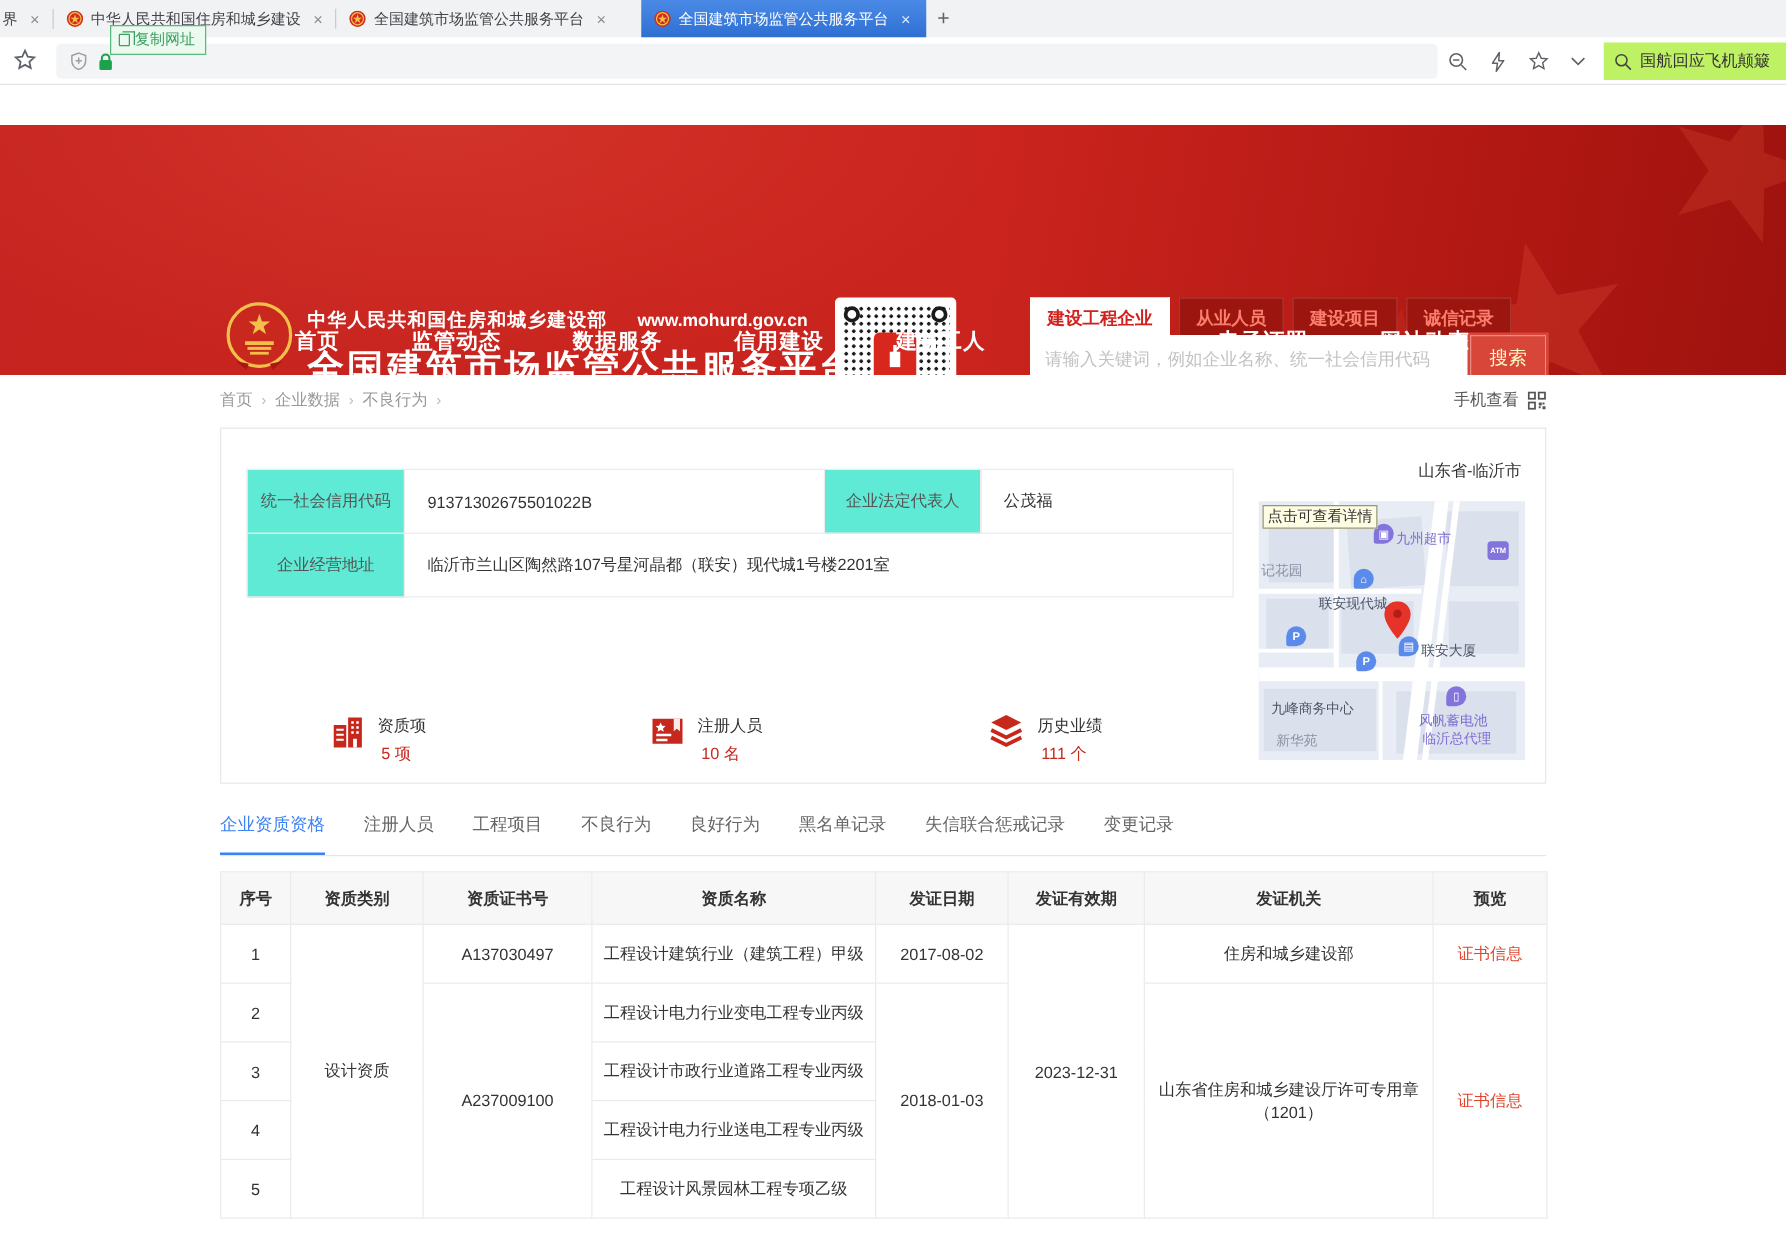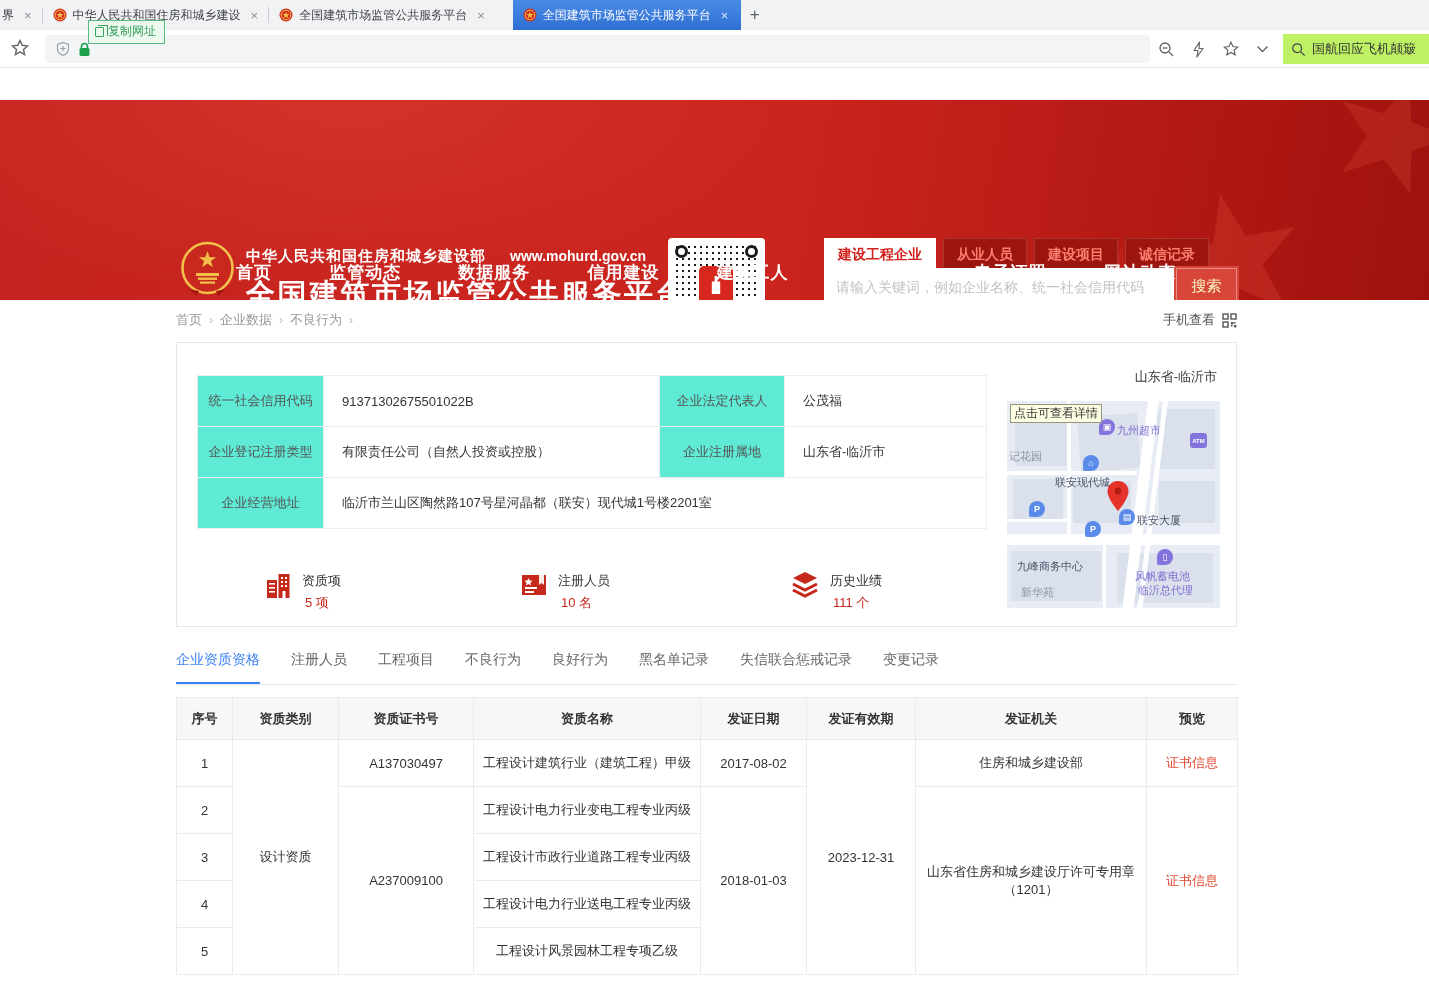--- a/index.html
+++ b/index.html
@@ -288,26 +288,20 @@
   <div class="card">
     <div class="cregion">山东省-临沂市</div>
 
     <table class="infotable">
       <tbody>
           <tr>
         <td class="lbl">统一社会信用代码</td>
         <td class="val" style="width:336px;">91371302675501022B</td>
         <td class="lbl" style="width:125px;">企业法定代表人</td>
         <td class="val" style="width:202px;">公茂福</td>
-      </tr>
-      <tr>
-        <td class="lbl">企业登记注册类型</td>
-        <td class="val">有限责任公司（自然人投资或控股）</td>
-        <td class="lbl">企业注册属地</td>
-        <td class="val">山东省-临沂市</td>
       </tr>
       <tr>
         <td class="lbl">企业经营地址</td>
         <td class="val" colspan="3">临沂市兰山区陶然路107号星河晶都（联安）现代城1号楼2201室</td>
       </tr>
     </tbody>
       </table>
 
     <div class="stat" style="left:88px;">
       <svg width="27" height="28" viewBox="0 0 27 28">

